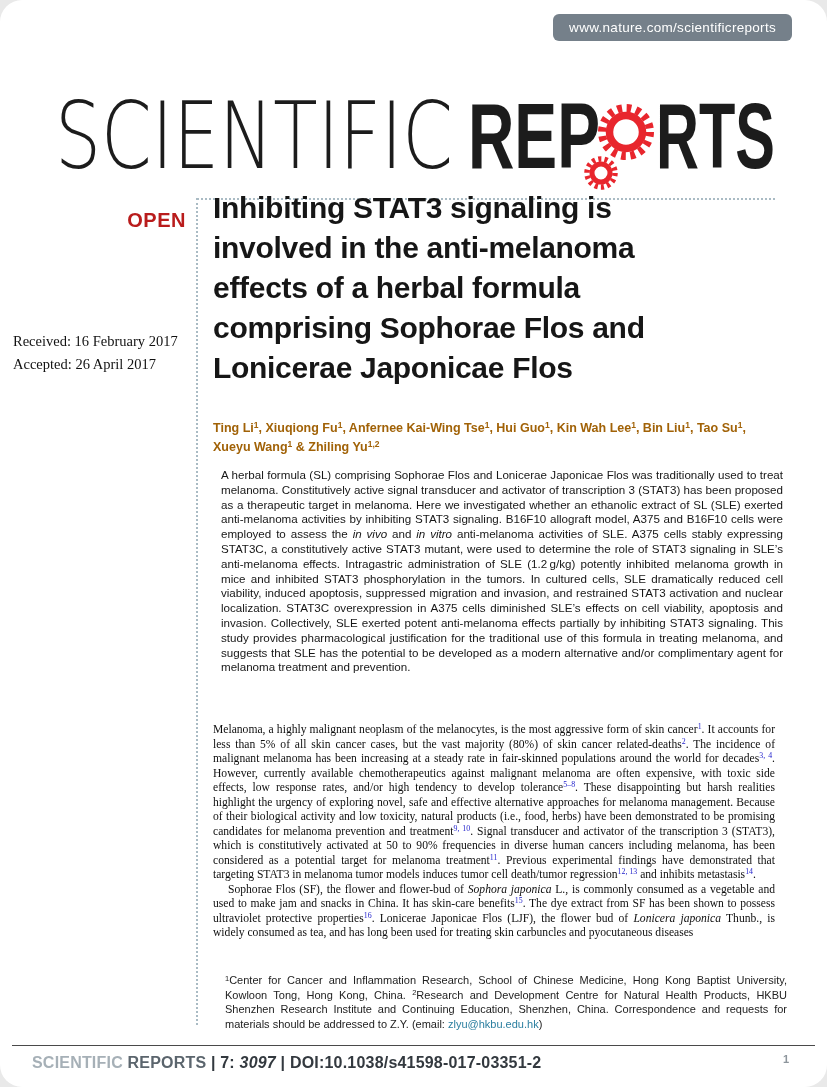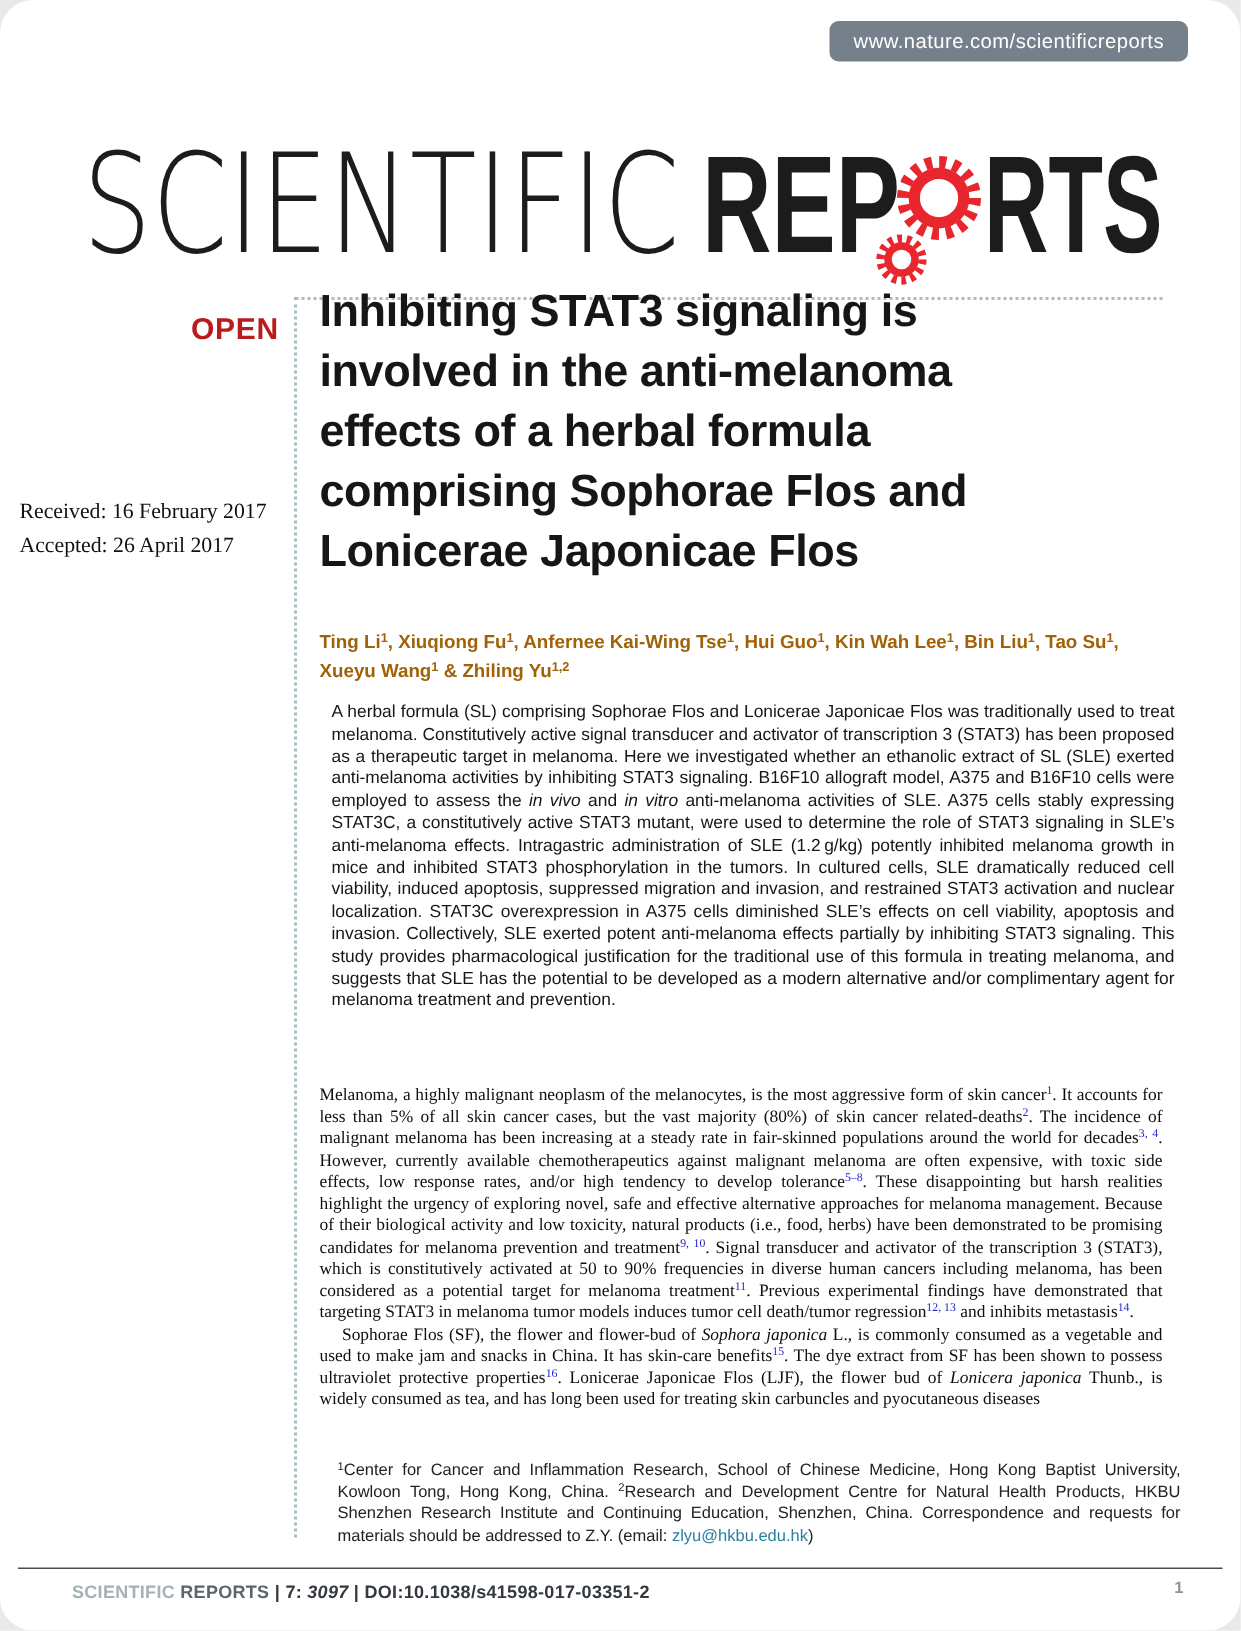--- a/index.html
+++ b/index.html
@@ -40,21 +40,21 @@
   .bodytext p.indent{text-indent:15px;}
   .footnote{position:absolute;left:225px;top:973px;width:562px;
             font-size:11px;line-height:14.6px;text-align:justify;color:#222;}
 
   sup{font-size:68%;line-height:0;position:relative;vertical-align:baseline;top:-0.45em;}
   .ref{color:#2323cc;}
   .email{color:#2b7fa0;}
 
   
   .footer-rule{position:absolute;left:12px;right:12px;top:1045px;border-top:1px solid #4a4a4a;}
-  .footer-cite{position:absolute;left:48px;top:1054px;font-size:12px;font-weight:bold;
+  .footer-cite{position:absolute;left:32px;top:1054px;font-size:16px;font-weight:bold;
                letter-spacing:.2px;color:#3f474e;}
   .flight{color:#a6b0b7;}
   .fdark{color:#5b656d;}
   .fblack{color:#33393f;}
   .page-num{position:absolute;right:38px;top:1053px;font-size:11px;color:#8d959c;font-weight:bold;}
 </style>
 </head>
 <body>
 
 <div id="page">

